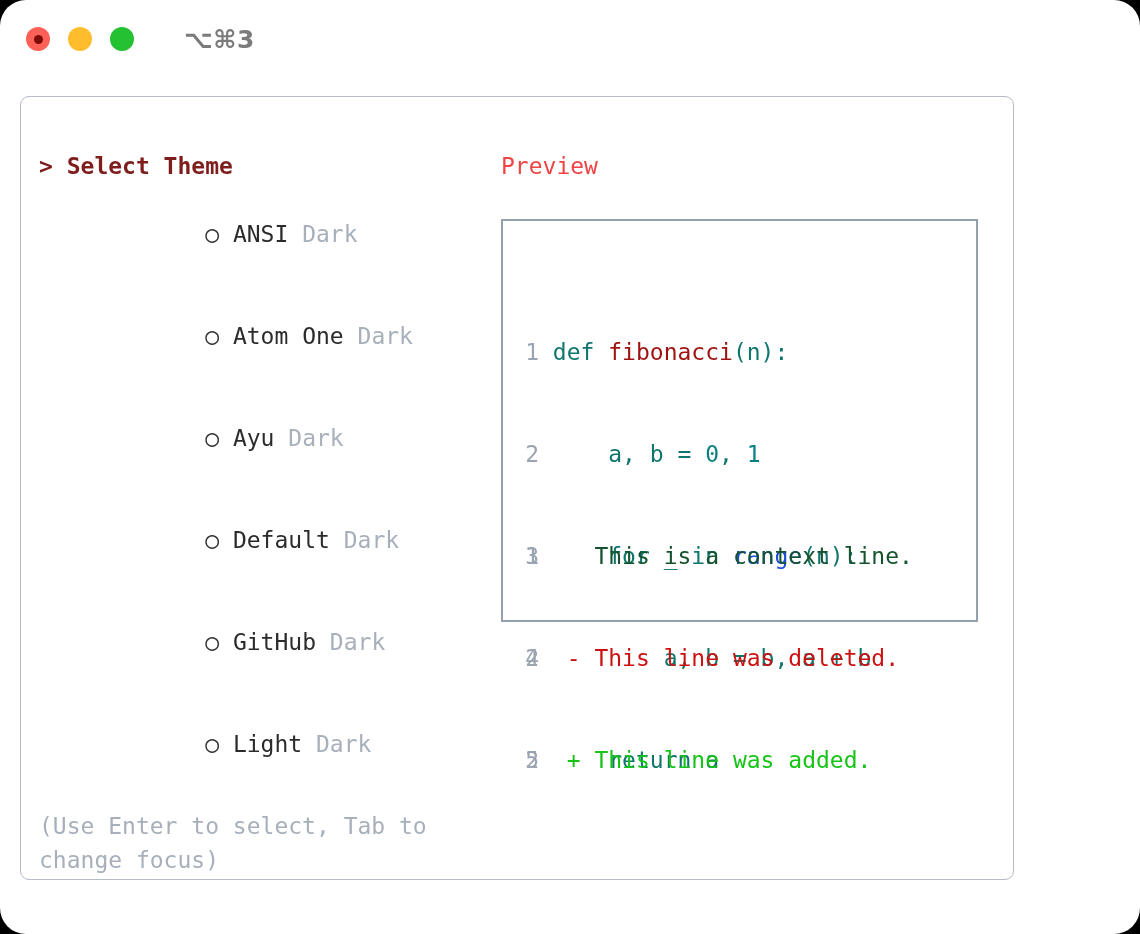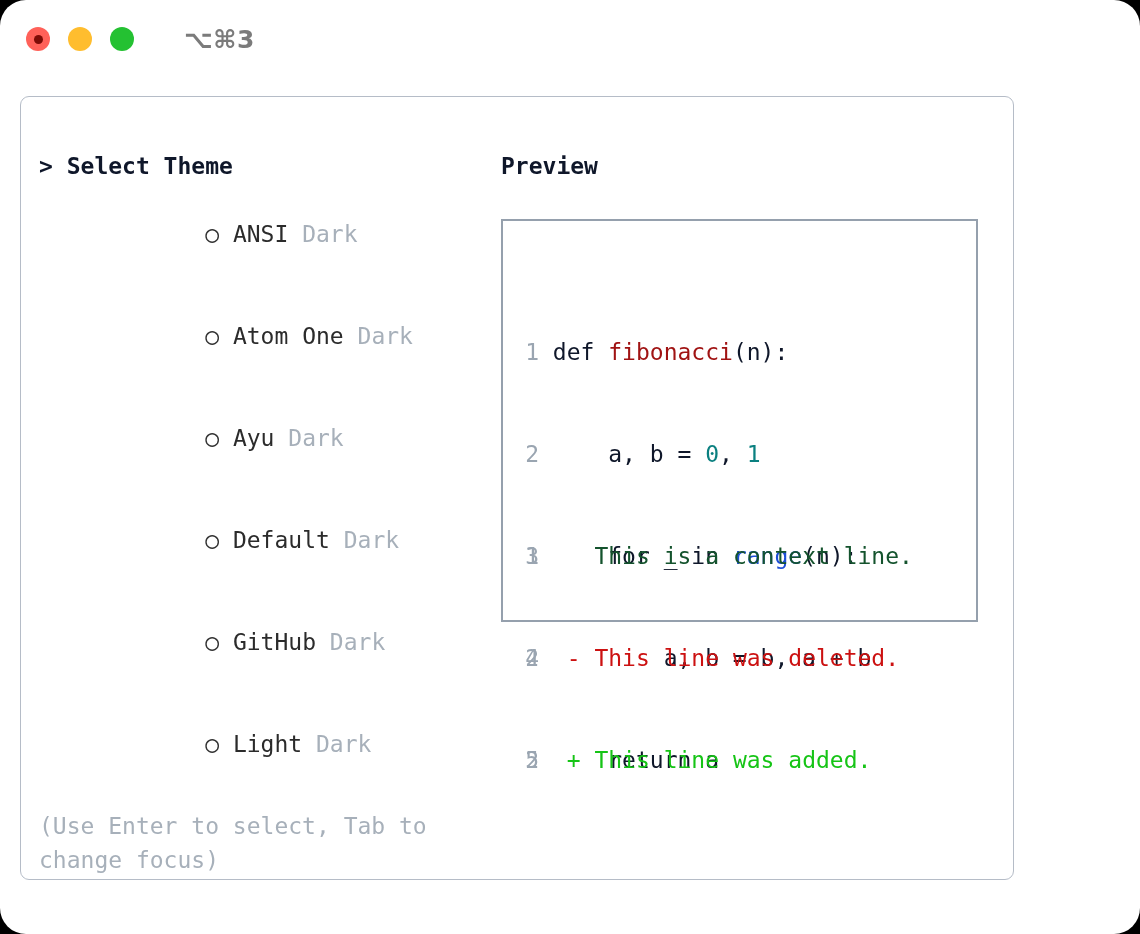--- a/index.html
+++ b/index.html
@@ -99,21 +99,21 @@
   .left-col {
     position: absolute;
     left: 18px;
     top: 52px;
     width: 450px;
   }
   .section-head {
     font-size: 23px;
     line-height: 34px;
     font-weight: 700;
-    color: #0f172a;
+    color: #7f1d1d;
     white-space: pre;
   }
 
   .opt-row {
     font-size: 23px;
     line-height: 34px;
     color: #333333;
     white-space: pre;
   }
   .bullet { color: #333333; }
@@ -136,22 +136,22 @@
   
   .right-col {
     position: absolute;
     left: 480px;
     top: 52px;
     width: 500px;
   }
   .preview-title {
     font-size: 23px;
     line-height: 34px;
-    font-weight: 700;
-    color: #0f172a;
+    font-weight: 400;
+    color: #ef4444;
   }
   .preview-box {
     margin-top: 36px;
     width: 477px;
     height: 403px;
     border: 2px solid #95a0ad;
     box-sizing: border-box;
     background: #ffffff;
     position: relative;
   }
@@ -165,21 +165,21 @@
   }
   .ln {
     color: #9aa5b1;
     display: inline-block;
     width: 22px;
     text-align: right;
   }
   .tok-fn       { color: #a01313; }
   .tok-num      { color: #0b8080; }
   .tok-builtin  { color: #1d4ed8; }
-  .tok-plain    { color: #0f172a; }
+  .tok-plain    { color: #0f766e; }
 
   .diff-block {
     position: absolute;
     left: 14px;
     top: 250px;
     font-size: 23px;
     line-height: 34px;
     white-space: pre;
   }
   .diff-ctx { color: #14532d; text-align: center; }

